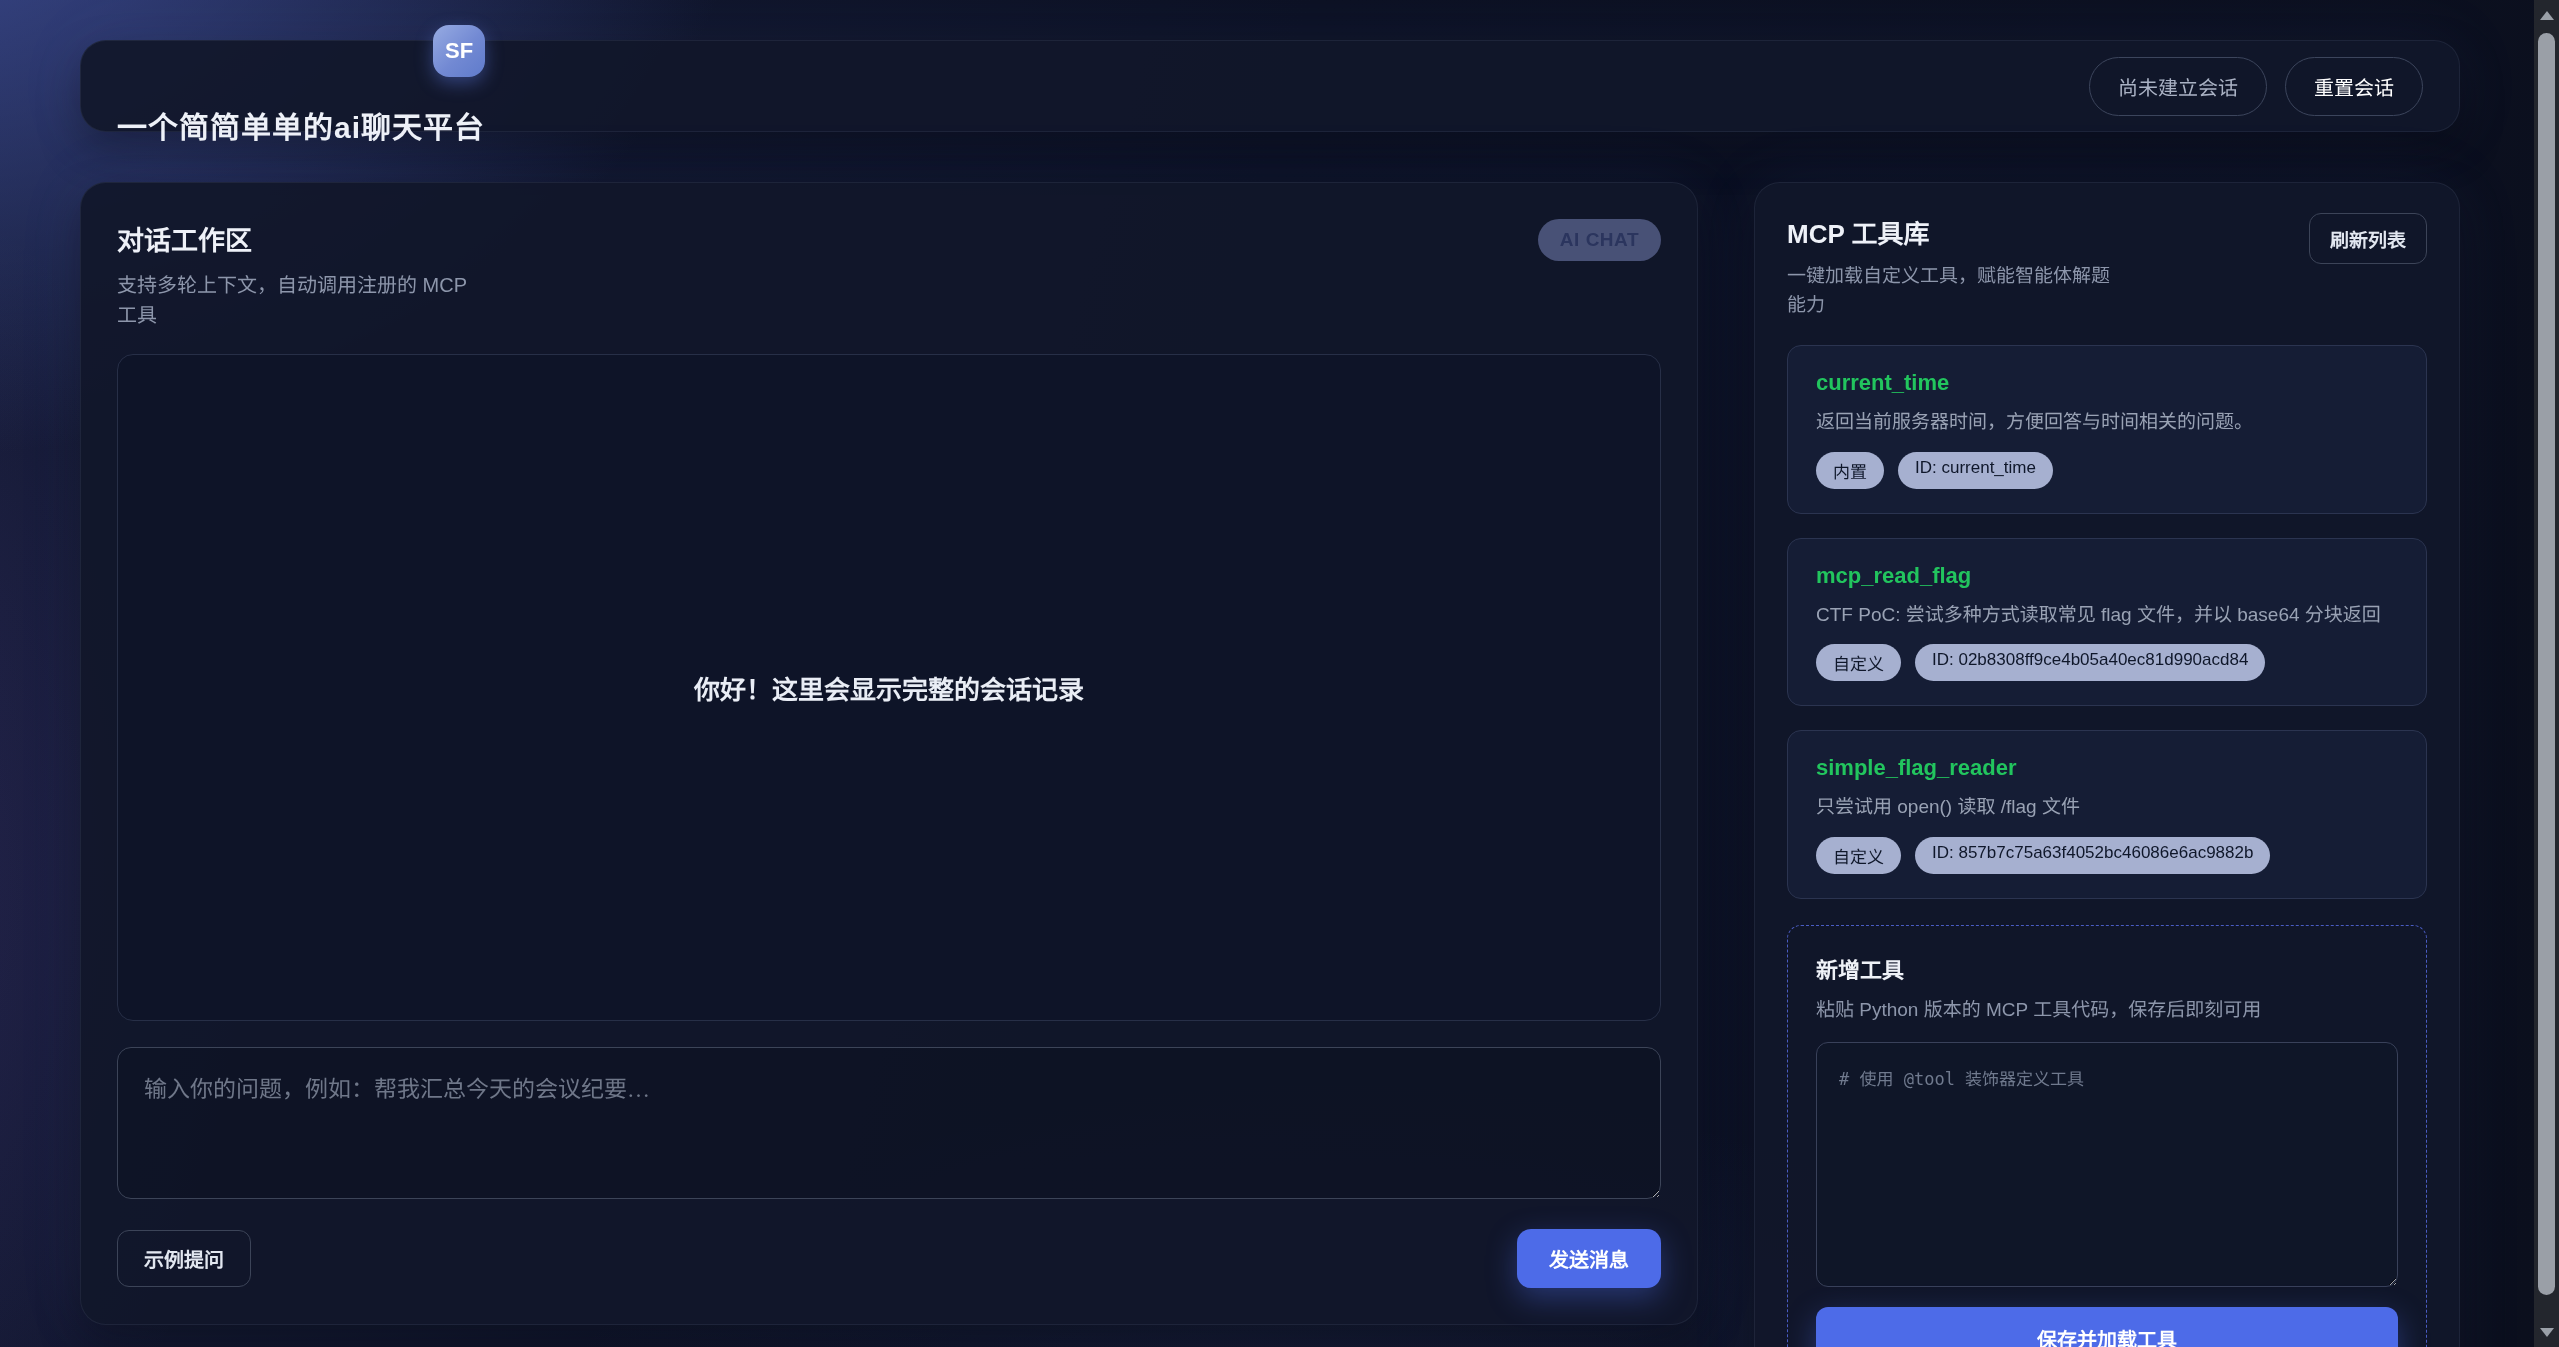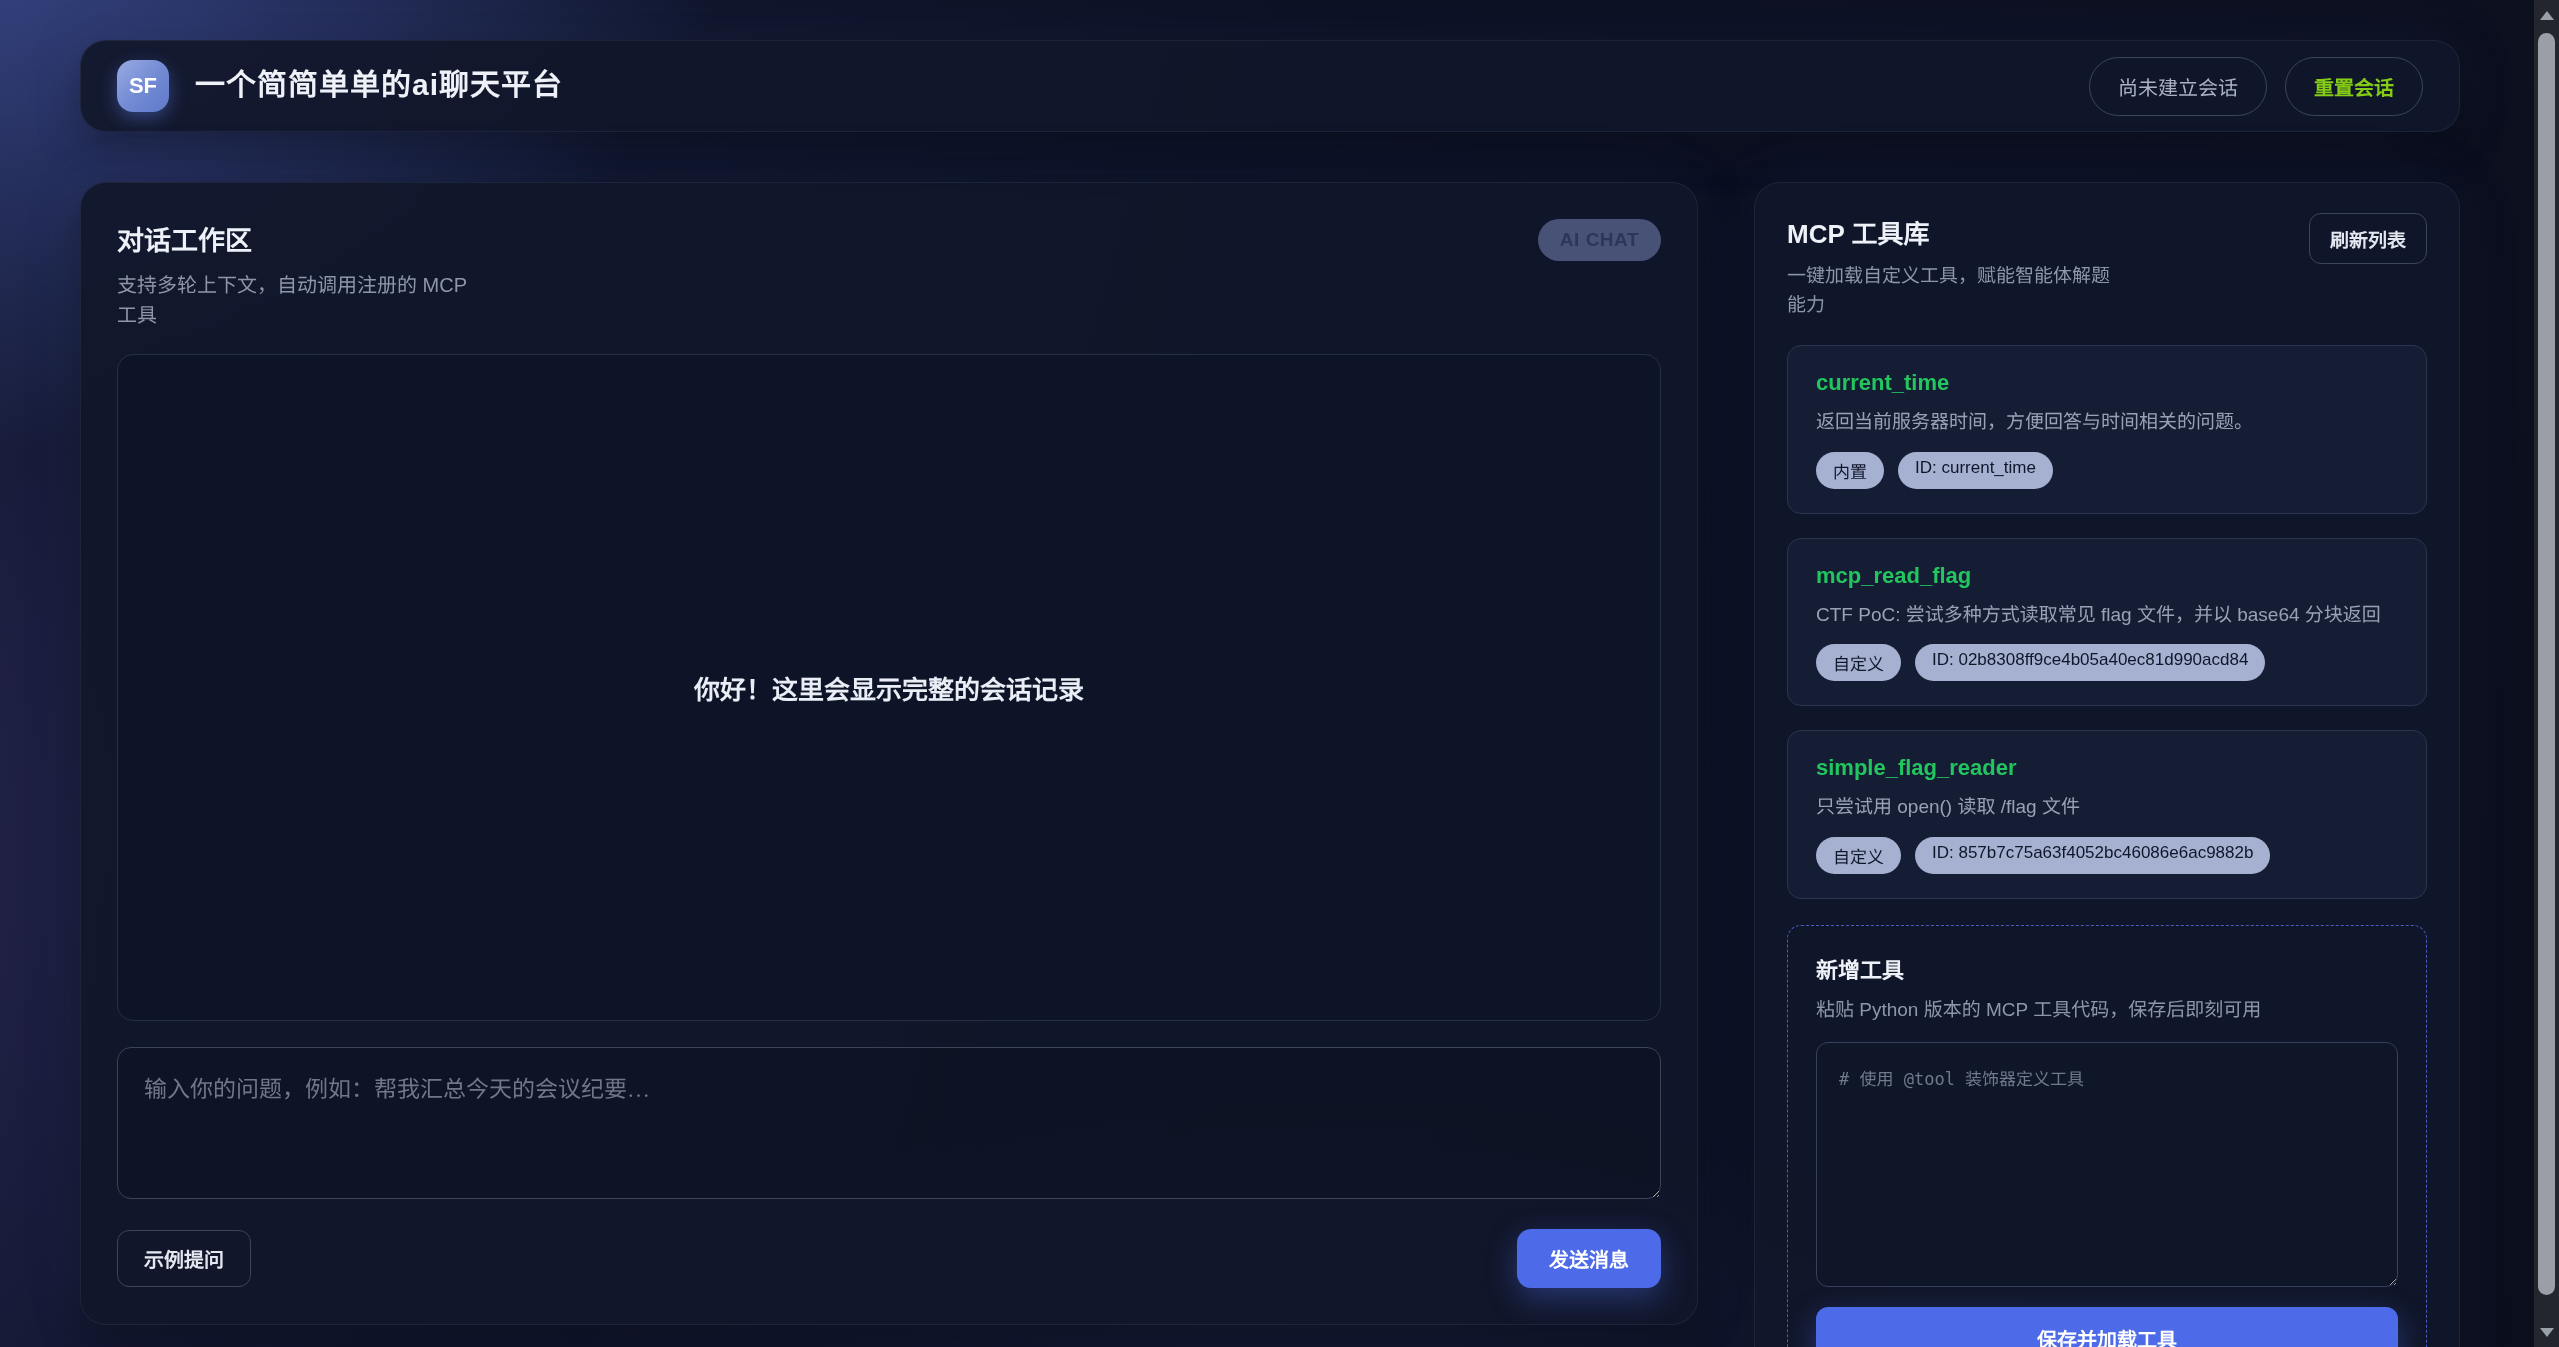--- a/index.html
+++ b/index.html
@@ -19,37 +19,37 @@
 
   .card{
     background:rgba(17,23,42,0.92);
     border:1px solid rgba(148,163,200,0.10);
     border-radius:26px;
     box-shadow:0 0 70px rgba(110,135,255,0.08), 0 18px 40px rgba(0,0,0,0.35);
   }
 
   
   .header{ height:92px; display:flex; align-items:center; justify-content:space-between; padding:0 36px; }
-  .header-left{ display:flex; align-items:flex-start; gap:26px; }
+  .header-left{ display:flex; align-items:flex-end; gap:26px;flex-direction:column; }
   .avatar{
     width:52px; height:52px; border-radius:16px;
     background:linear-gradient(135deg,#97abe2 0%,#7289d3 55%,#5f7bcb 100%);
     display:flex; align-items:center; justify-content:center;
     font-weight:bold; font-size:22px; color:#ffffff;
     box-shadow:0 6px 18px rgba(90,120,220,0.45);
   }
   .app-title{ font-size:30px; font-weight:bold; letter-spacing:1px; color:#eef1f8; }
   .header-right{ display:flex; align-items:center; gap:18px; }
   .pill{
     border-radius:999px; background:transparent; cursor:pointer;
     border:1px solid #3c455c; padding:14px 28px; font-size:20px;
     font-family:inherit;
   }
   .pill.dim{ color:#aab2c4; font-weight:normal; }
-  .pill.strong{ color:#84cc16; font-weight:bold; }
+  .pill.strong{ color:#ffffff; font-weight:normal; }
 
   
   .main-grid{ display:grid; grid-template-columns:1fr 706px; gap:56px; margin-top:50px; align-items:start; }
   .panel{ padding:36px; }
 
   .panel-head{ display:flex; justify-content:space-between; align-items:flex-start; }
   .panel-head h2{ font-size:27px; font-weight:bold; color:#eef1f8; }
   .sub{ font-size:20px; line-height:1.5; color:#8d96ab; margin-top:12px; }
   .panel-head .sub{ max-width:360px; }
 

